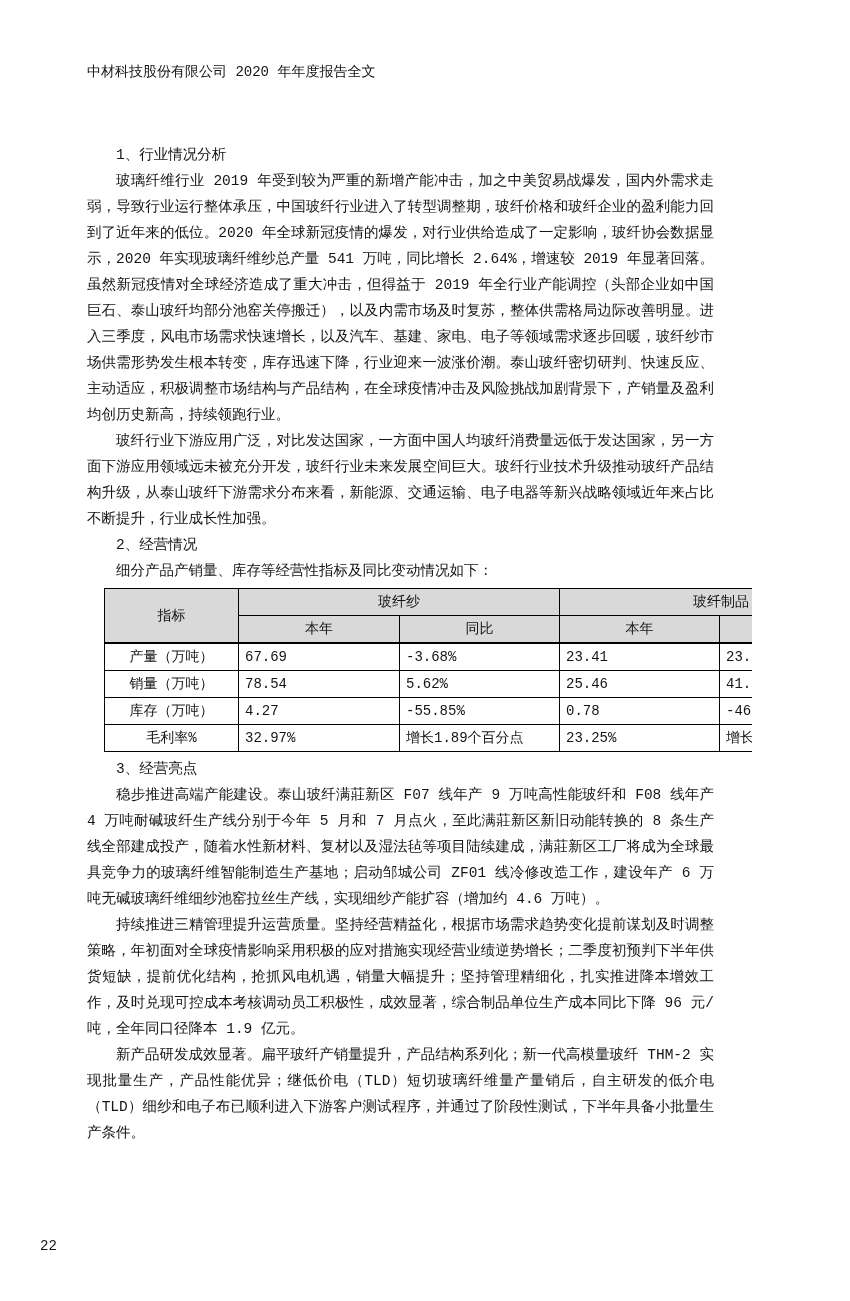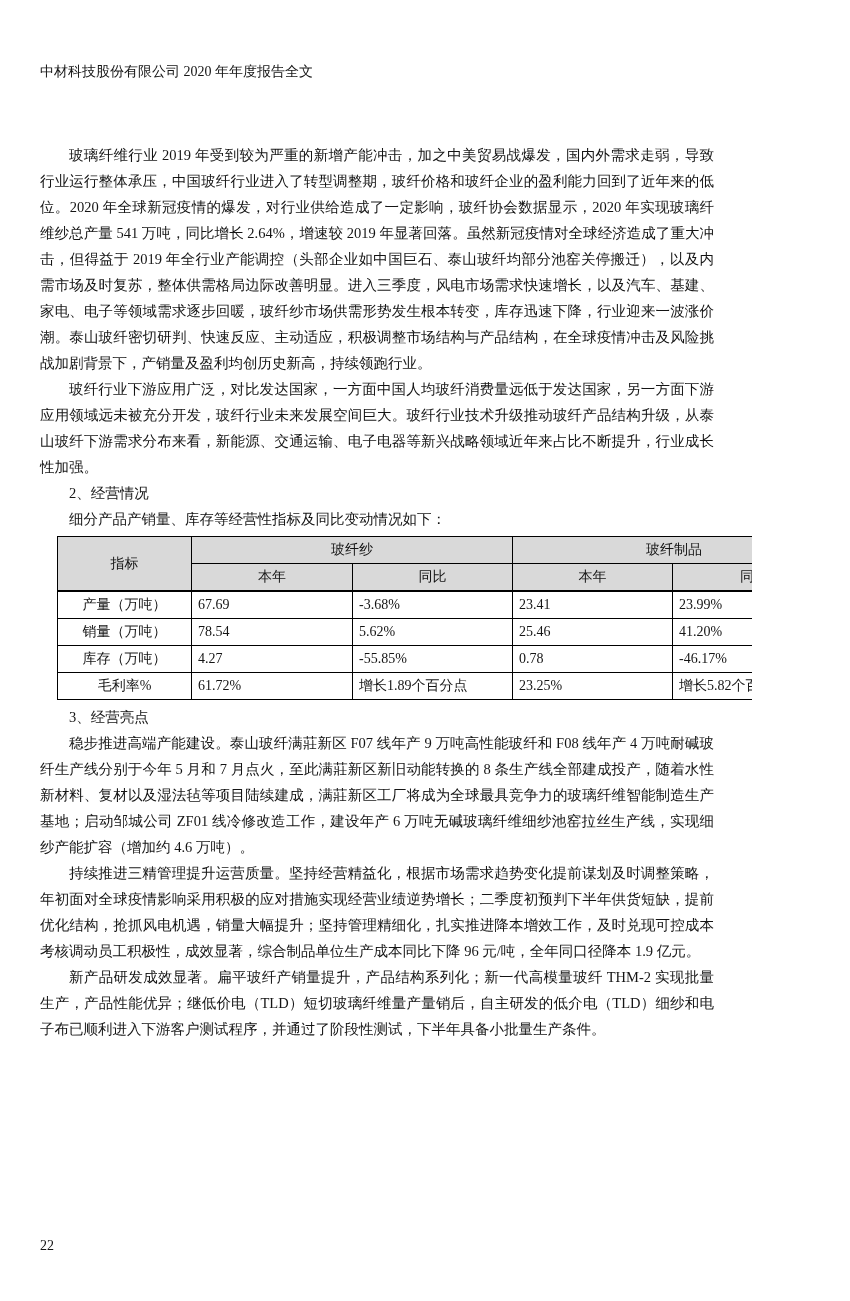--- a/index.html
+++ b/index.html
@@ -2,23 +2,24 @@
 <html><head>
 <meta charset="utf-8">
 <style>
   html, body { margin: 0; padding: 0; background: #ffffff; }
   .page {
     position: relative;
     width: 752px;
     height: 1301px;
     background: #ffffff;
     color: #141414;
-    font-family: Liberation Serif, serif;
+    font-family: Liberation Mono, monospace;
     overflow: hidden;
     box-sizing: border-box;
+    padding-left: 47px;
   }
   .content {
     padding: 64px 38px 0 40px;
   }
   .doc-header {
     font-size: 14px;
     line-height: 16px;
     margin: 0 0 62px 0;
   }
   .line, .para {
@@ -65,20 +66,21 @@
   }
 </style>
 </head>
 <body>
 
 <div class="page">
   <div class="content">
 
     <div class="doc-header">中材科技股份有限公司 2020 年年度报告全文</div>
 
+    <div class="line">1、行业情况分析</div>
 
     <p class="para">玻璃纤维行业 2019 年受到较为严重的新增产能冲击，加之中美贸易战爆发，国内外需求走弱，导致行业运行整体承压，中国玻纤行业进入了转型调整期，玻纤价格和玻纤企业的盈利能力回到了近年来的低位。2020 年全球新冠疫情的爆发，对行业供给造成了一定影响，玻纤协会数据显示，2020 年实现玻璃纤维纱总产量 541 万吨，同比增长 2.64%，增速较 2019 年显著回落。虽然新冠疫情对全球经济造成了重大冲击，但得益于 2019 年全行业产能调控（头部企业如中国巨石、泰山玻纤均部分池窑关停搬迁），以及内需市场及时复苏，整体供需格局边际改善明显。进入三季度，风电市场需求快速增长，以及汽车、基建、家电、电子等领域需求逐步回暖，玻纤纱市场供需形势发生根本转变，库存迅速下降，行业迎来一波涨价潮。泰山玻纤密切研判、快速反应、主动适应，积极调整市场结构与产品结构，在全球疫情冲击及风险挑战加剧背景下，产销量及盈利均创历史新高，持续领跑行业。</p>
     <p class="para">玻纤行业下游应用广泛，对比发达国家，一方面中国人均玻纤消费量远低于发达国家，另一方面下游应用领域远未被充分开发，玻纤行业未来发展空间巨大。玻纤行业技术升级推动玻纤产品结构升级，从泰山玻纤下游需求分布来看，新能源、交通运输、电子电器等新兴战略领域近年来占比不断提升，行业成长性加强。</p>
 
     <div class="line">2、经营情况</div>
     <div class="line">细分产品产销量、库存等经营性指标及同比变动情况如下：</div>
 
     <table class="metrics">
       <colgroup>
         <col style="width:134px">
@@ -117,21 +119,21 @@
         </tr>
         <tr>
           <td class="lab">库存（万吨）</td>
           <td class="num">4.27</td>
           <td class="num">-55.85%</td>
           <td class="num">0.78</td>
           <td class="num">-46.17%</td>
         </tr>
         <tr>
           <td class="lab">毛利率%</td>
-          <td class="num">61.72%</td>
+          <td class="num">32.97%</td>
           <td class="num">增长1.89个百分点</td>
           <td class="num">23.25%</td>
           <td class="num">增长5.82个百分点</td>
         </tr>
       </tbody>
     </table>
 
     <div class="line">3、经营亮点</div>
     <p class="para">稳步推进高端产能建设。泰山玻纤满莊新区 F07 线年产 9 万吨高性能玻纤和 F08 线年产 4 万吨耐碱玻纤生产线分别于今年 5 月和 7 月点火，至此满莊新区新旧动能转换的 8 条生产线全部建成投产，随着水性新材料、复材以及湿法毡等项目陆续建成，满莊新区工厂将成为全球最具竞争力的玻璃纤维智能制造生产基地；启动邹城公司 ZF01 线冷修改造工作，建设年产 6 万吨无碱玻璃纤维细纱池窑拉丝生产线，实现细纱产能扩容（增加约 4.6 万吨）。</p>
     <p class="para">持续推进三精管理提升运营质量。坚持经营精益化，根据市场需求趋势变化提前谋划及时调整策略，年初面对全球疫情影响采用积极的应对措施实现经营业绩逆势增长；二季度初预判下半年供货短缺，提前优化结构，抢抓风电机遇，销量大幅提升；坚持管理精细化，扎实推进降本增效工作，及时兑现可控成本考核调动员工积极性，成效显著，综合制品单位生产成本同比下降 96 元/吨，全年同口径降本 1.9 亿元。</p>

